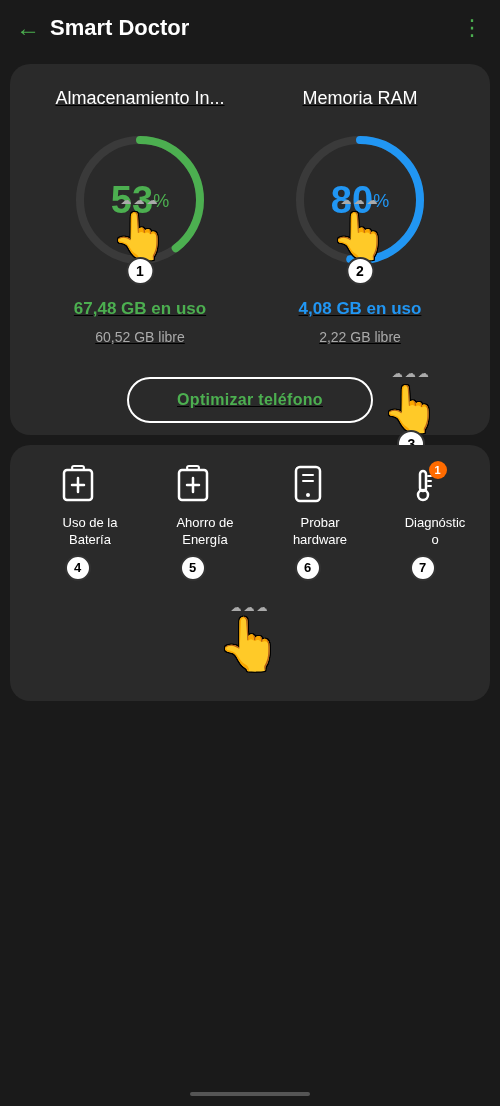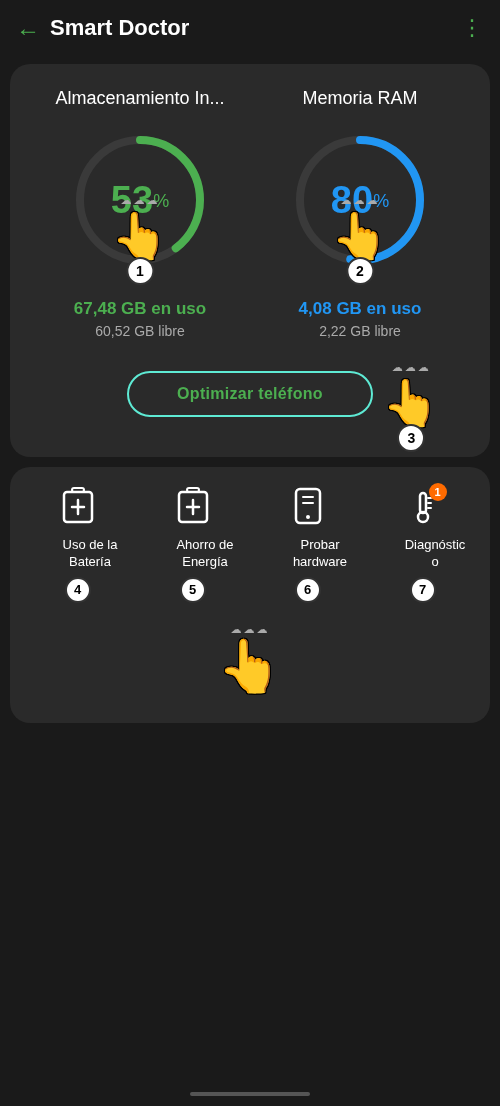--- a/index.html
+++ b/index.html
@@ -40,21 +40,22 @@
       font-size: 22px;
       cursor: pointer;
       letter-spacing: 1px;
     }
 
     
     .main-card {
       margin: 8px 10px;
       background: #2a2a2a;
       border-radius: 20px;
-      padding: 24px 20px 40px;
+      padding: 24px 20px 12px;
+      text-decoration: underline;
     }
 
     .card-row {
       display: flex;
       justify-content: space-around;
       align-items: flex-start;
     }
 
     .storage-item {
       display: flex;
@@ -127,32 +128,32 @@
     }
 
     .storage-used {
       font-size: 17px;
       font-weight: 600;
       margin-top: 8px;
     }
     .storage-free {
       font-size: 14px;
       color: #aaa;
-      margin-top: 4px;
+      margin-top: 10px;
     }
 
     
     .optimize-row {
       display: flex;
       justify-content: center;
       margin-top: 32px;
       position: relative;
     }
     .optimize-btn {
-      border: 2px solid #5eead4;
+      border: 2px solid #ffffff;
       background: transparent;
       color: #4caf50;
       font-size: 16px;
       font-weight: 600;
       padding: 12px 48px;
       border-radius: 30px;
       cursor: pointer;
       letter-spacing: 0.3px;
     }
     .hand-btn-overlay {

